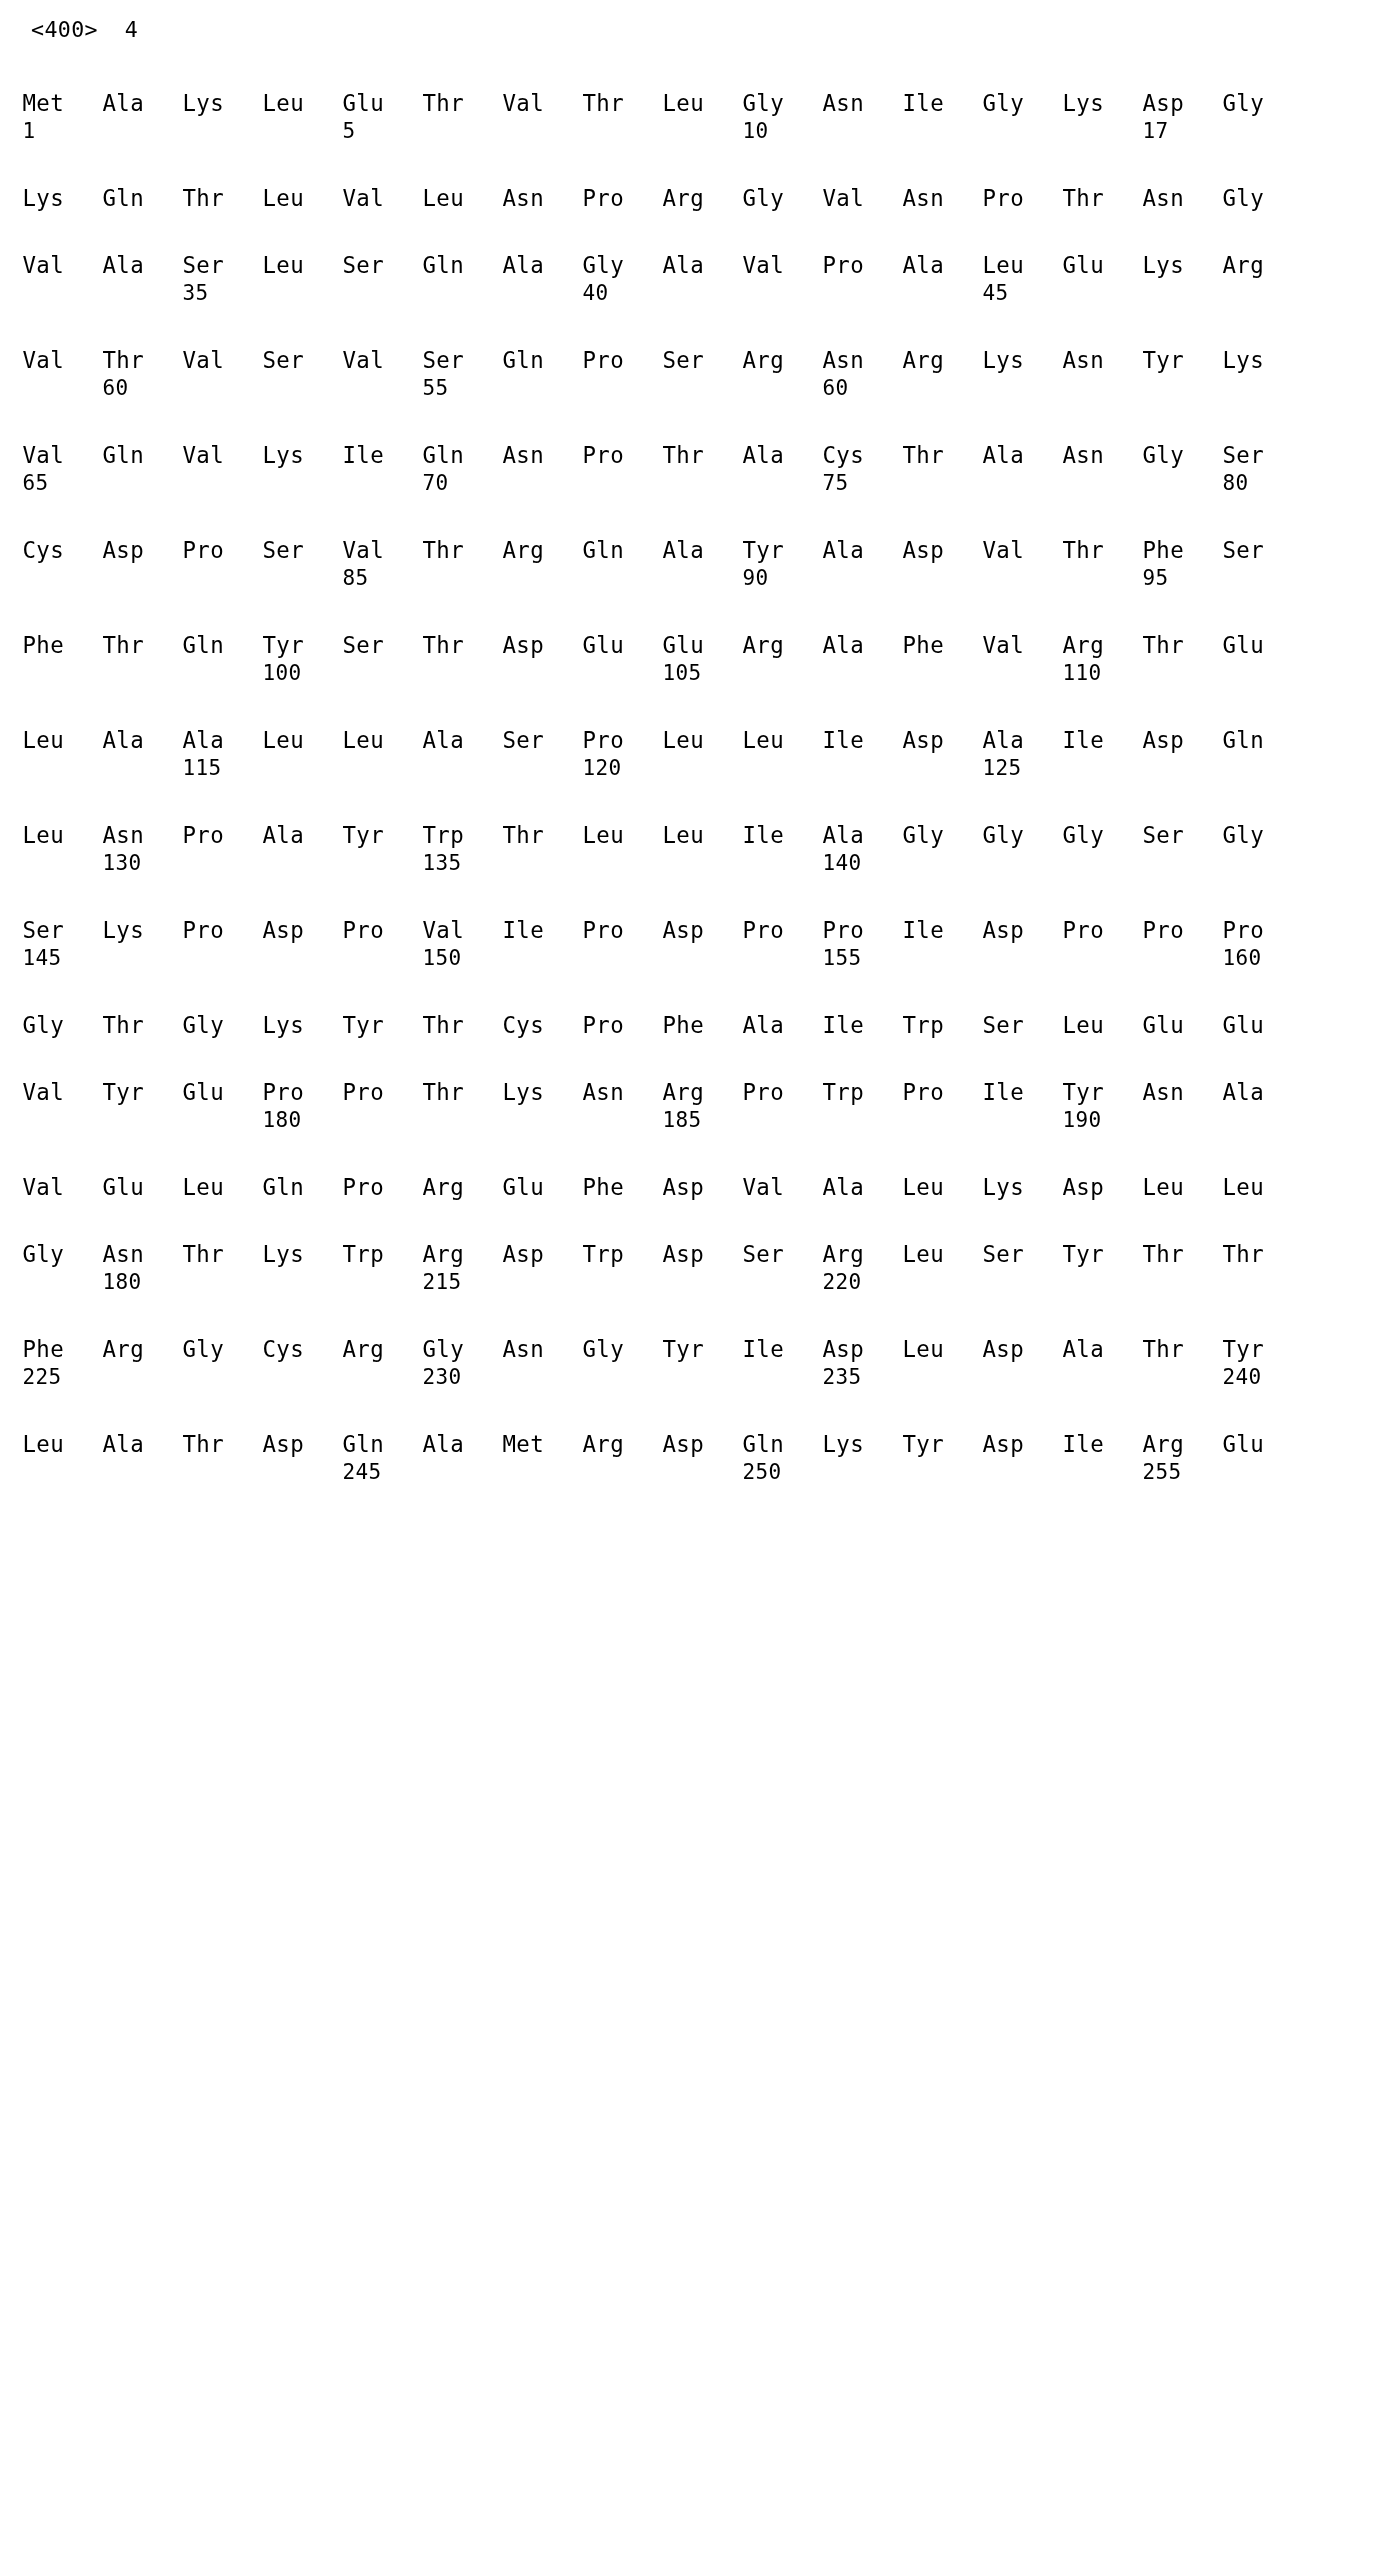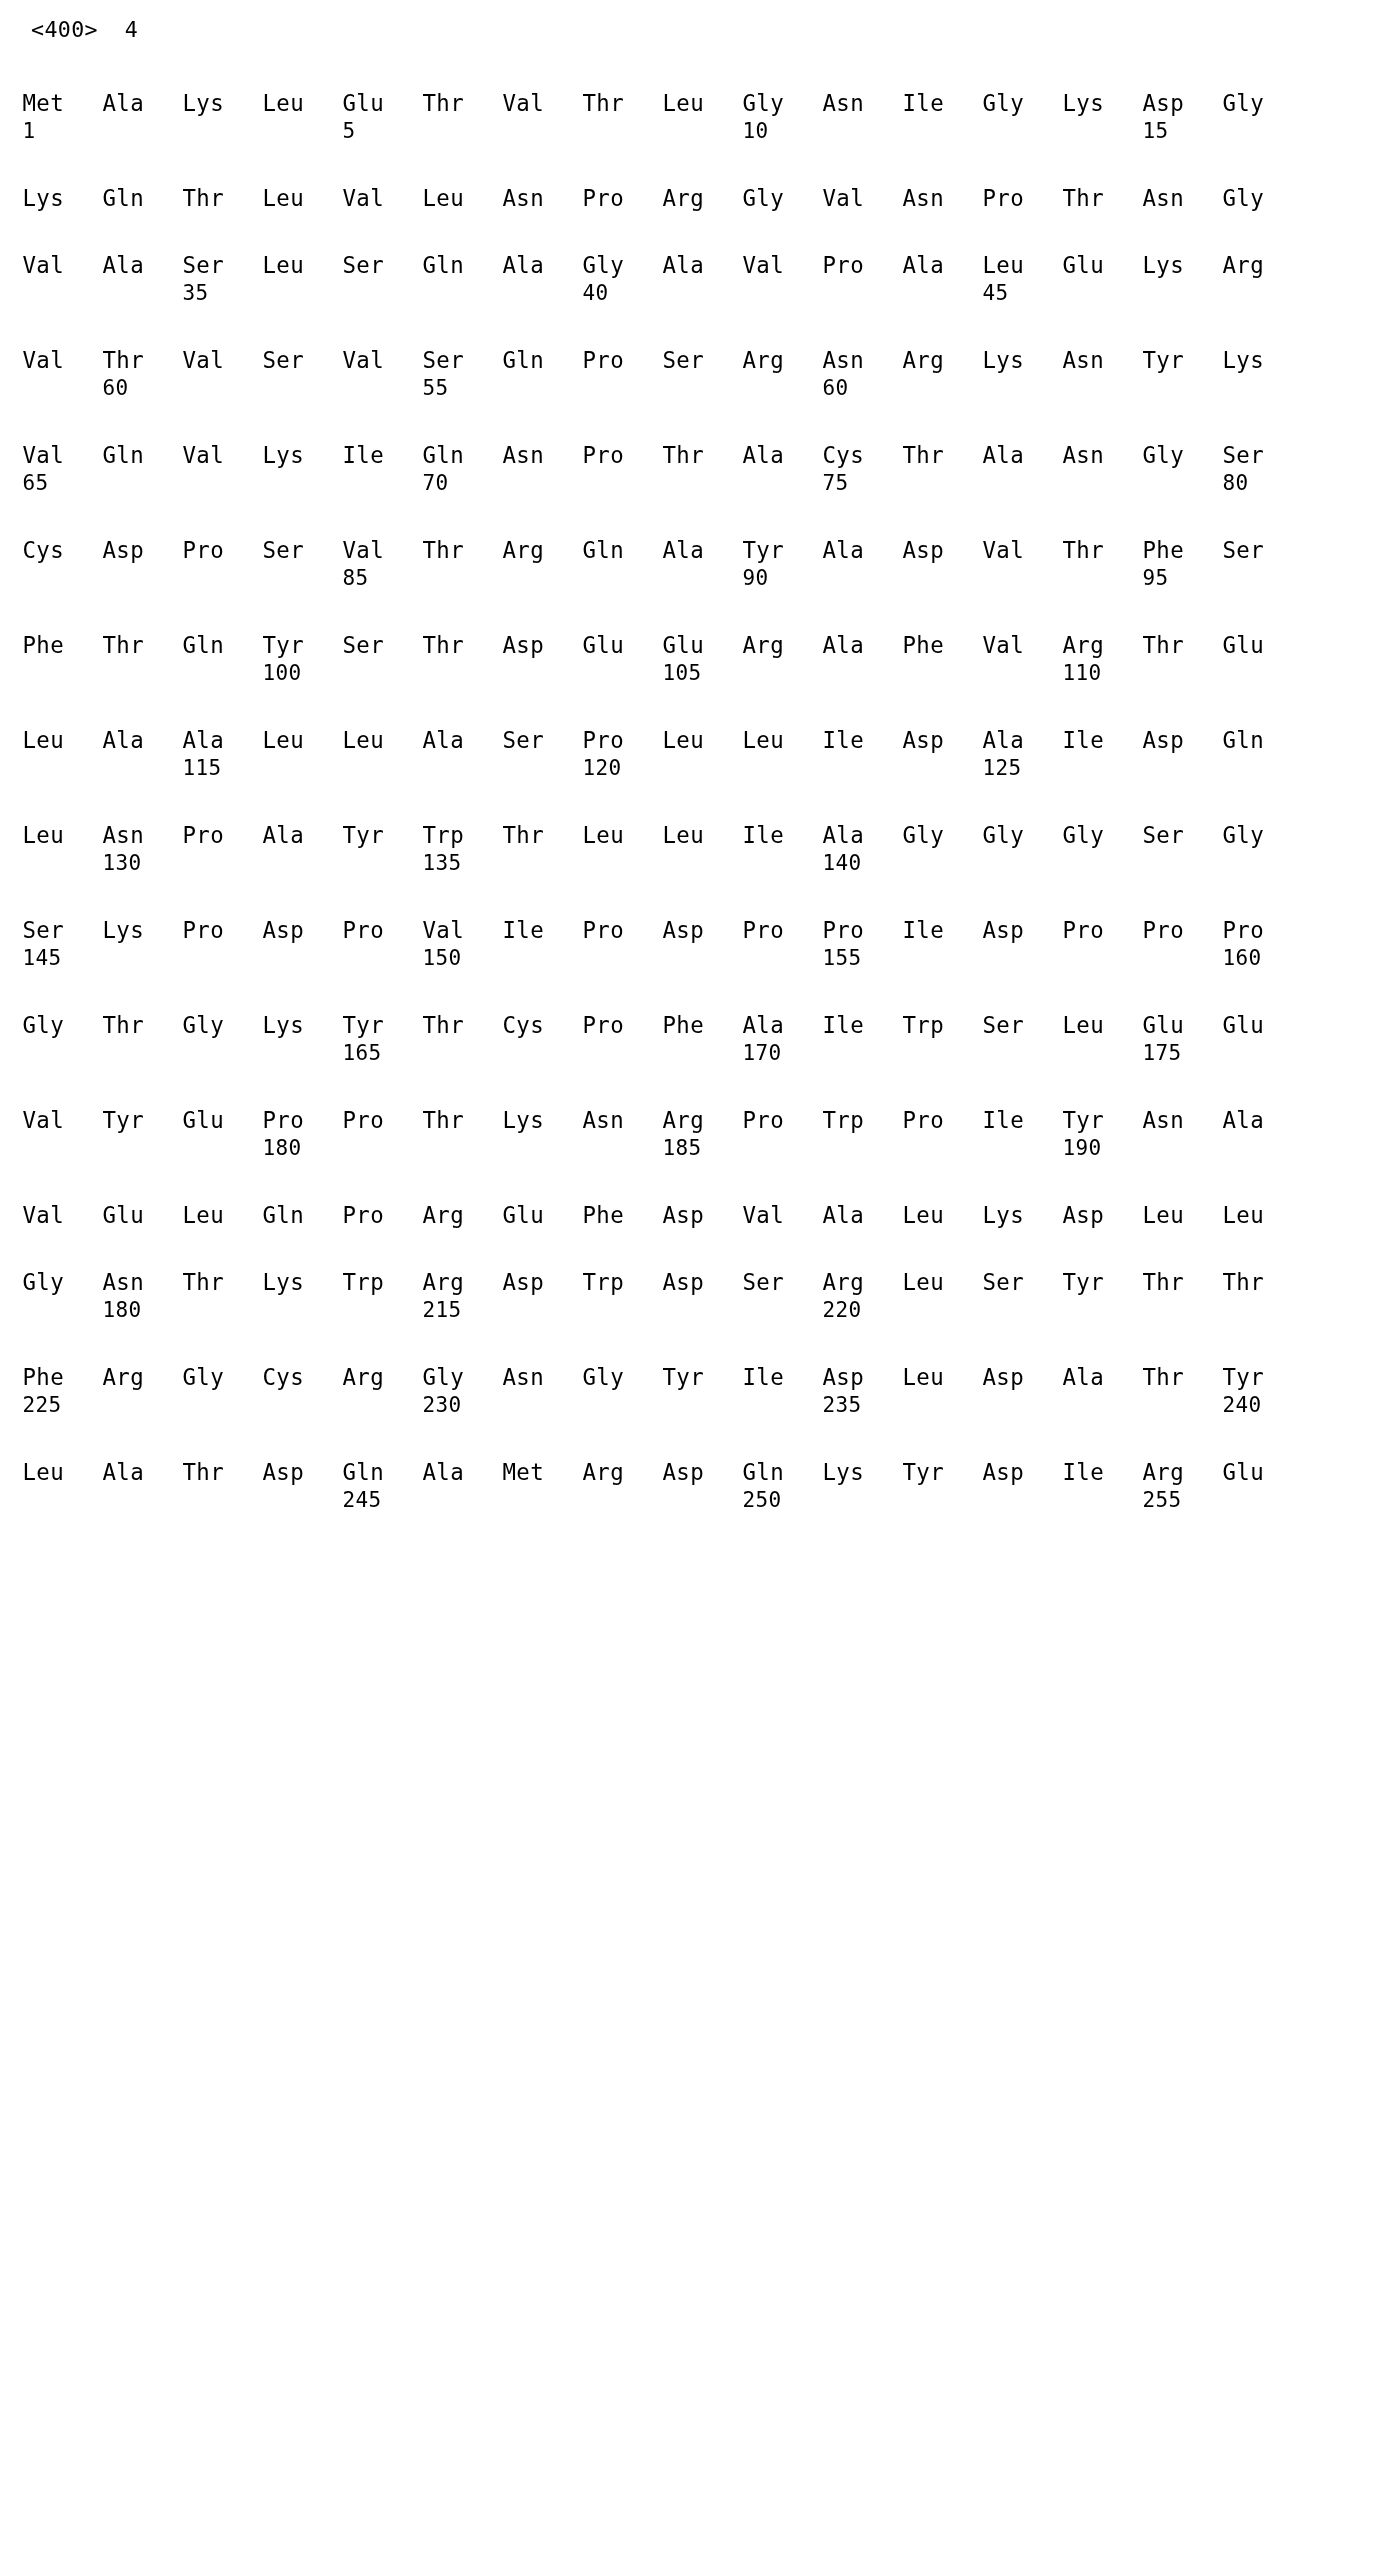--- a/index.html
+++ b/index.html
@@ -98,21 +98,21 @@
           <span class="num-cell">5</span>
           <span class="num-cell"></span>
           <span class="num-cell"></span>
           <span class="num-cell"></span>
           <span class="num-cell"></span>
           <span class="num-cell">10</span>
           <span class="num-cell"></span>
           <span class="num-cell"></span>
           <span class="num-cell"></span>
           <span class="num-cell"></span>
-          <span class="num-cell">15</span>
+          <span class="num-cell">17</span>
           <span class="num-cell"></span>
         </div>
       </div>
       <div class="seq-block">
         <div class="res-row">
           <span class="cell">Lys</span>
           <span class="cell">Gln</span>
           <span class="cell">Thr</span>
           <span class="cell">Leu</span>
           <span class="cell">Val</span>
@@ -444,38 +444,20 @@
           <span class="cell">Cys</span>
           <span class="cell">Pro</span>
           <span class="cell">Phe</span>
           <span class="cell">Ala</span>
           <span class="cell">Ile</span>
           <span class="cell">Trp</span>
           <span class="cell">Ser</span>
           <span class="cell">Leu</span>
           <span class="cell">Glu</span>
           <span class="cell">Glu</span>
-        </div>
-        <div class="num-row">
-          <span class="num-cell"></span>
-          <span class="num-cell"></span>
-          <span class="num-cell"></span>
-          <span class="num-cell"></span>
-          <span class="num-cell">165</span>
-          <span class="num-cell"></span>
-          <span class="num-cell"></span>
-          <span class="num-cell"></span>
-          <span class="num-cell"></span>
-          <span class="num-cell">170</span>
-          <span class="num-cell"></span>
-          <span class="num-cell"></span>
-          <span class="num-cell"></span>
-          <span class="num-cell"></span>
-          <span class="num-cell">175</span>
-          <span class="num-cell"></span>
         </div>
       </div>
       <div class="seq-block">
         <div class="res-row">
           <span class="cell">Val</span>
           <span class="cell">Tyr</span>
           <span class="cell">Glu</span>
           <span class="cell">Pro</span>
           <span class="cell">Pro</span>
           <span class="cell">Thr</span>

